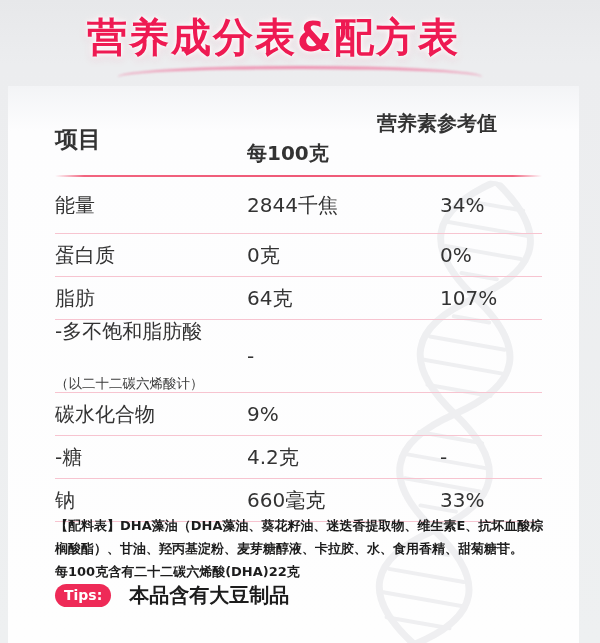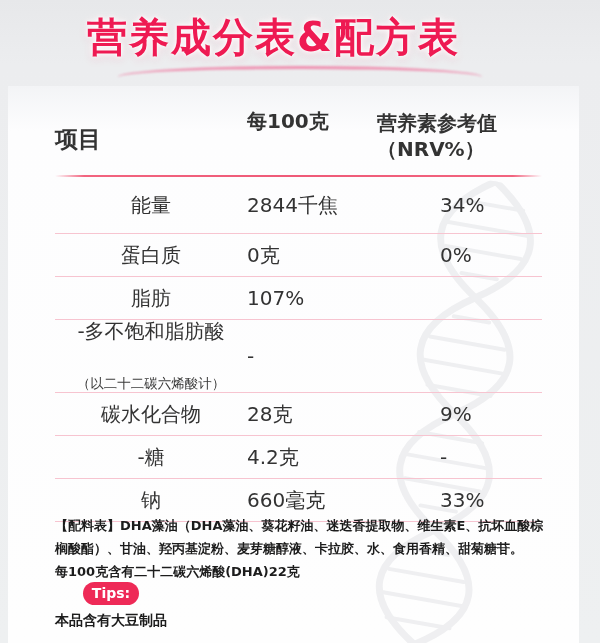--- a/index.html
+++ b/index.html
@@ -35,52 +35,52 @@
 
   
   .dna{ position:absolute; right:55px; top:178px; width:180px; height:470px;
         z-index:1; opacity:.55; transform:rotate(10deg); }
 
   
   .table{ position:absolute; left:55px; top:100px; width:487px; z-index:4;
           color:#333; }
   .thead{ position:relative; height:72px; }
   .th-item{ position:absolute; left:0; top:24px; font-size:23px; font-weight:700; }
-  .th-per{ position:absolute; left:192px; top:8px; font-size:20px; font-weight:700; }
+  .th-per{ position:absolute; left:192px; top:40px; font-size:20px; font-weight:700; }
   .th-nrv{ position:absolute; left:322px; top:10px; width:170px; text-align:left;
            font-size:20px; font-weight:700; line-height:26px; }
   .head-line{ height:2px; margin-top:3px;
     background:linear-gradient(90deg,rgba(242,100,128,0) 0%,#f2647f 6%,#ef5a78 50%,#f2647f 94%,rgba(242,100,128,0) 100%); }
 
   .trow{
     display:grid; grid-template-columns:192px 193px 102px; align-items:center;
     min-height:43px; border-bottom:1px solid #f7c4d0;
     font-size:20px; font-weight:500; color:#333;
   }
   .trow.first{ min-height:57px; }
   .trow.tall{ min-height:53px; }
-  .cell-item{ line-height:22px;text-align:center; }
+  .cell-item{ line-height:22px; }
   .cell-sub{ display:block; font-size:13.5px; font-weight:400; color:#3a3a3a; line-height:17px;margin-top:33px; }
 
   
   .ingredients{
     position:absolute; left:55px; width:492px; top:514px; z-index:4;
     font-size:13px; line-height:23px; color:#1c1c1c; font-weight:600;
   }
   .ingredients .label{ font-weight:700; }
   .dha-note{ font-weight:600; }
 
   
   .tips{ position:absolute; left:55px; top:582px; display:flex; align-items:center;
-         gap:7px; z-index:4;flex-direction:column; }
+         gap:18px; z-index:4; }
   .tips-badge{
     background:#ee2a57; color:#fff; font-weight:bold; font-size:14px;
     line-height:20px; padding:1px 9px 2px; border-radius:12px;
   }
-  .tips-text{ font-size:14px; font-weight:600; color:#1c1c1c; }
+  .tips-text{ font-size:20px; font-weight:600; color:#1c1c1c; }
 </style>
 </head>
 <body>
 
 <div class="canvas">
 
   <div class="page-title">营养成分表&amp;配方表</div>
   <div class="title-arc"></div>
 
   <div class="card"></div>
@@ -107,49 +107,48 @@
       <path d="M48 448 L112 448" stroke-width="4"></path>
     </g>
   </svg>
 
   <div class="table">
     <div class="thead">
       <span class="th-item">项目</span>
       <span class="th-per">每100克</span>
       <span class="th-nrv">
         <span>营养素参考值</span><br>
-        <span>（NRV%）</span>
       </span>
     </div>
     <div class="head-line"></div>
 
     <div class="trow first">
       <span class="cell-item">能量</span>
       <span class="cell-value">2844千焦</span>
       <span class="cell-nrv">34%</span>
     </div>
     <div class="trow">
       <span class="cell-item">蛋白质</span>
       <span class="cell-value">0克</span>
       <span class="cell-nrv">0%</span>
     </div>
     <div class="trow">
       <span class="cell-item">脂肪</span>
+      <span class="cell-value">64克</span>
       <span class="cell-nrv">107%</span>
     </div>
     <div class="trow tall">
       <span class="cell-item">
         <span>-多不饱和脂肪酸</span>
         <span class="cell-sub">（以二十二碳六烯酸计）</span>
       </span>
       <span class="cell-nrv">-</span>
     </div>
     <div class="trow">
       <span class="cell-item">碳水化合物</span>
-      <span class="cell-value">28克</span>
       <span class="cell-nrv">9%</span>
     </div>
     <div class="trow">
       <span class="cell-item">-糖</span>
       <span class="cell-value">4.2克</span>
       <span class="cell-nrv">-</span>
     </div>
     <div class="trow">
       <span class="cell-item">钠</span>
       <span class="cell-value">660毫克</span>

